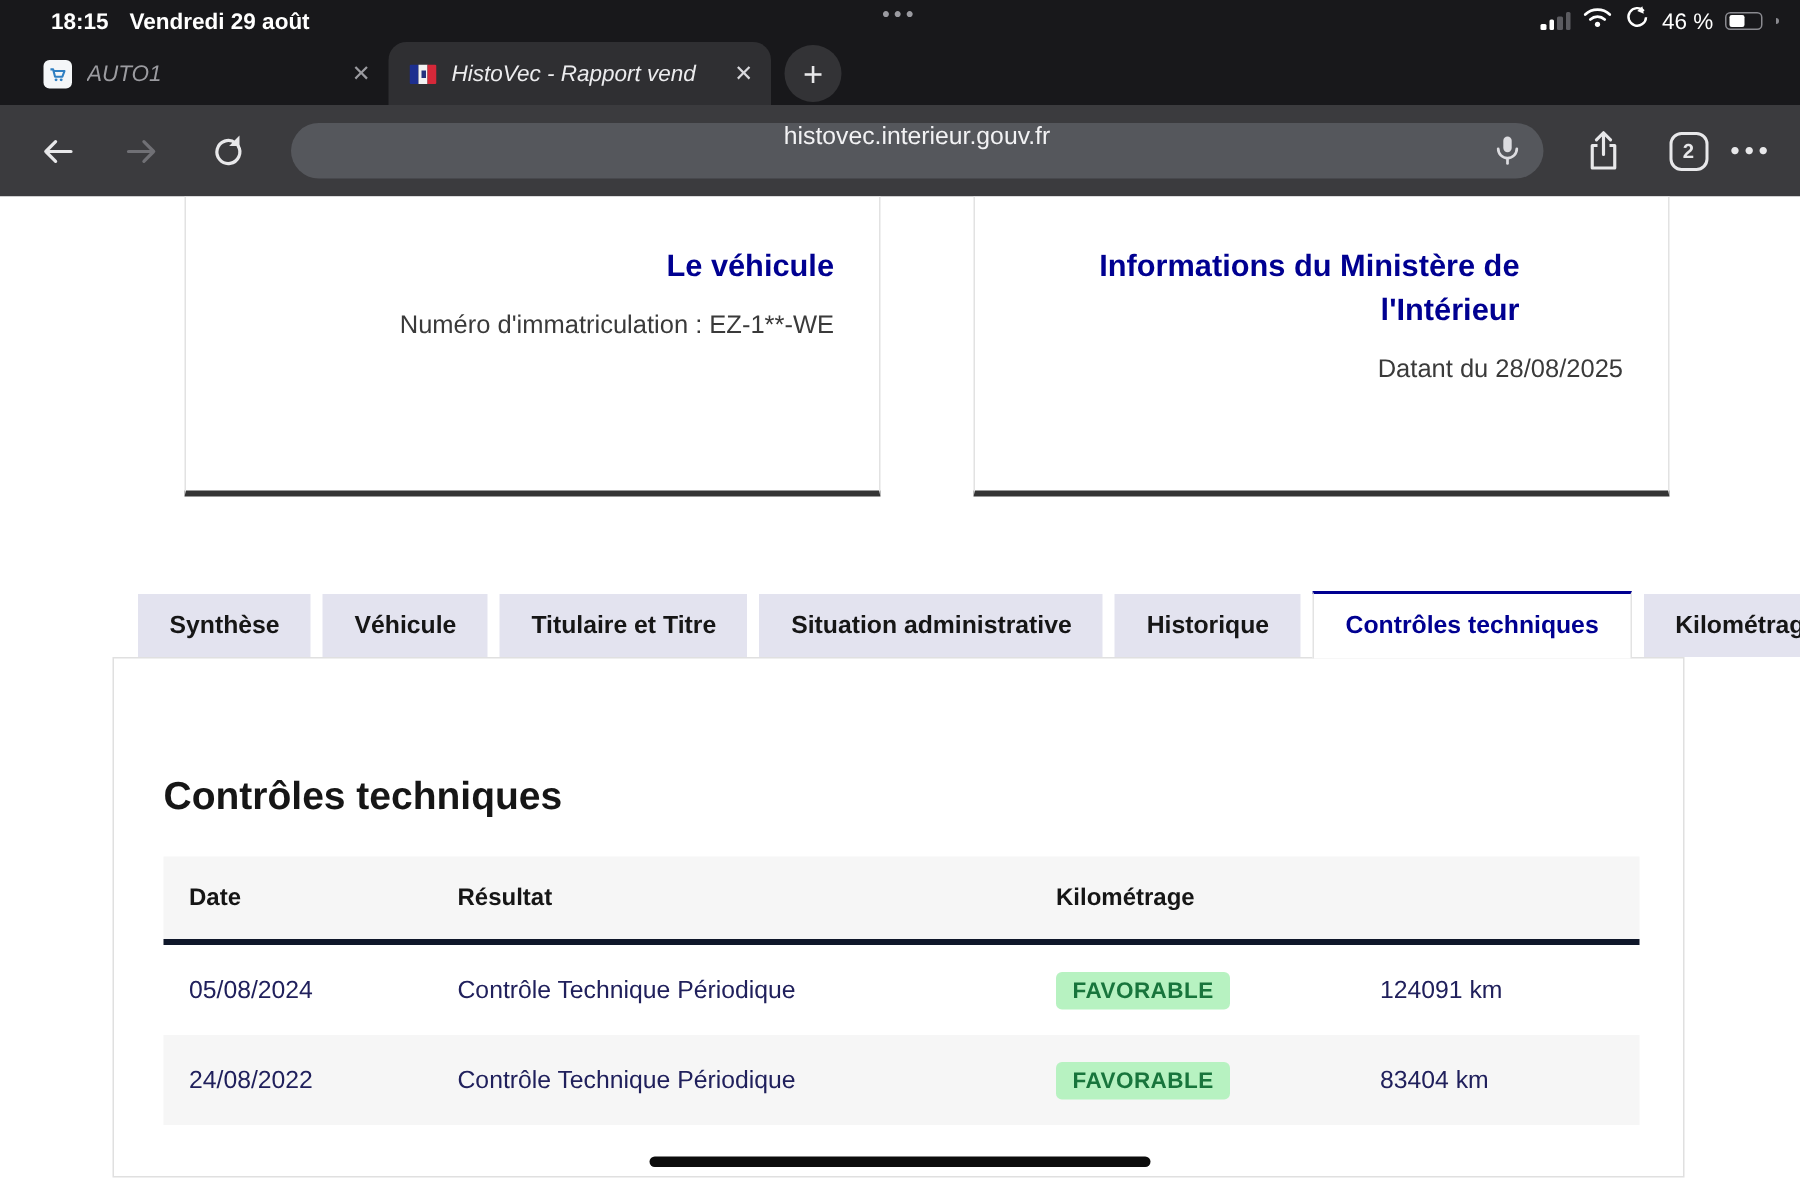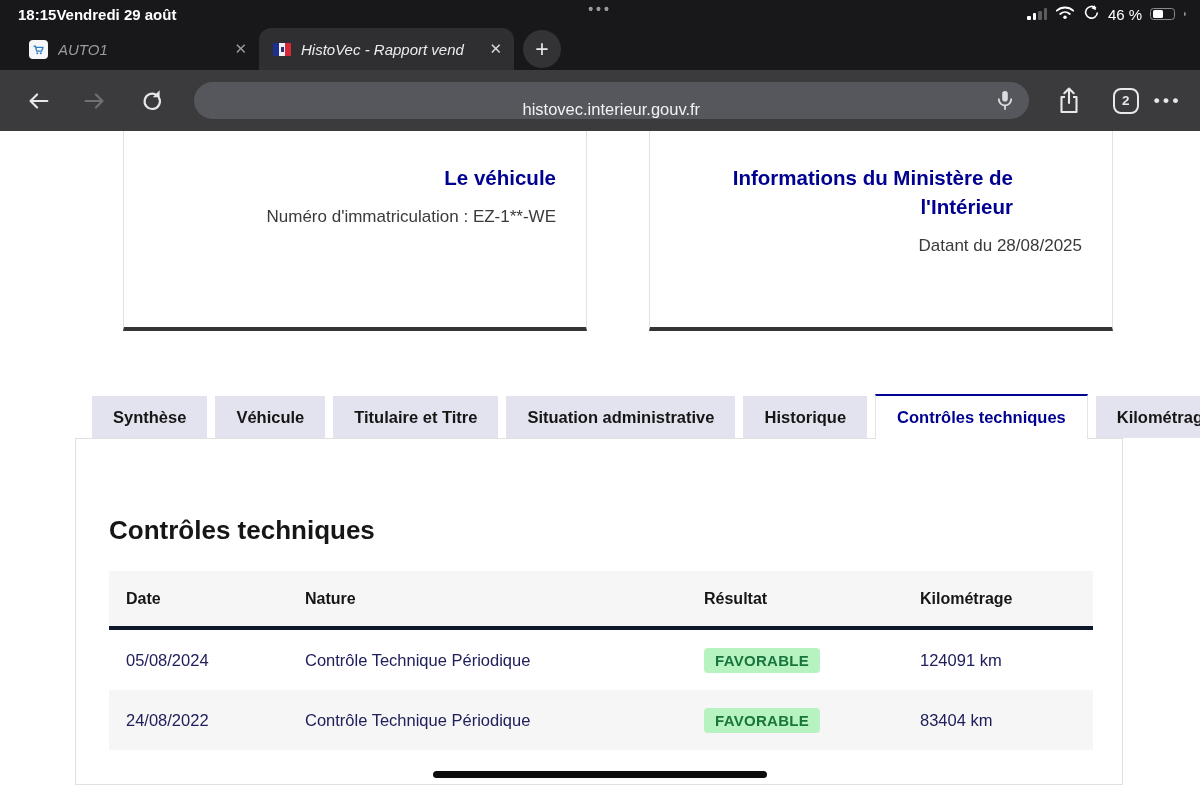--- a/index.html
+++ b/index.html
@@ -3,21 +3,21 @@
 <meta charset="utf-8">
 <style>
   * { margin:0; padding:0; box-sizing:border-box; }
   html,body { width:1200px; height:788px; overflow:hidden;
               font-family:"Liberation Sans", sans-serif; background:#fff; }
   .screen { position:relative; width:1200px; height:788px; background:#fff; overflow:hidden; }
 
   
   .statusbar { position:absolute; top:0; left:0; right:0; height:28px; background:#18181b;
                color:#fff; display:flex; align-items:center; }
-  .sb-left { display:flex; padding-left:18px; font-size:15px; font-weight:600; }
+  .sb-left { display:flex; gap:14px; padding-left:34px; font-size:15px; font-weight:600; }
   .sb-center { position:absolute; left:50%; top:1px; transform:translateX(-50%);
                color:#9a9aa0; font-size:14px; letter-spacing:3px; font-weight:700; }
   .sb-right { margin-left:auto; display:flex; align-items:center; gap:8px; padding-right:14px; }
   .cellbars { display:flex; align-items:flex-end; gap:2px; height:12px; }
   .cellbars i { width:3.5px; border-radius:1px; background:#5b5b60; display:block; }
   .cellbars i:nth-child(1){height:4.5px;background:#fff;}
   .cellbars i:nth-child(2){height:7px;background:#fff;}
   .cellbars i:nth-child(3){height:9.5px;}
   .cellbars i:nth-child(4){height:12px;}
   .sb-batt-text { font-size:15px; font-weight:500; }
@@ -48,21 +48,21 @@
                 font-size:23px; font-weight:300; display:flex; align-items:center; justify-content:center;
                 align-self:center; margin-left:9px; border:none; }
 
   
   .toolbar { position:absolute; top:70px; left:0; right:0; height:61px; background:#3b3b3e;
              display:flex; align-items:center; padding:0 18px; }
   .tb-btn { background:none; border:none; display:flex; align-items:center; justify-content:center;
             width:40px; height:40px; flex:0 0 auto; }
   .tb-btn + .tb-btn { margin-left:17px; }
   .urlbar { flex:1; height:37px; margin:0 20px 0 22px; background:#55575c; border-radius:19px;
-            position:relative; display:flex; align-items:flex-end; justify-content:center; }
+            position:relative; display:flex; align-items:flex-start; justify-content:center; }
   .url-text { color:#f2f2f4; font-size:16.5px; }
   .mic-btn { position:absolute; right:12px; top:6px; background:none; border:none; }
   .tabcount { width:26px; height:26px; border:2.2px solid #e8e8ea; border-radius:8px; color:#e8e8ea;
               font-size:13.5px; font-weight:700; display:flex; align-items:center; justify-content:center;
               background:none; }
   .menu-dots { color:#e8e8ea; font-size:17px; letter-spacing:3.5px; font-weight:700; background:none;
                border:none; padding-left:8px; }
 
   
   .content { position:absolute; top:131px; left:0; right:0; bottom:0; background:#fff; overflow:hidden; }
@@ -223,21 +223,20 @@
         <button class="ptab">Historique</button>
         <button class="ptab active">Contrôles techniques</button>
         <button class="ptab">Kilométrage</button>
       </div>
 
     <div class="panel">
       <h2 class="section-title">Contrôles techniques</h2>
       <div class="cttable">
         <div class="thead">
             <div class="cell">Date</div>
-            <div class="cell">Nature</div>
             <div class="cell">Résultat</div>
             <div class="cell">Kilométrage</div>
           </div>
         <div>
             <div class="trow">
               <div class="cell">05/08/2024</div>
               <div class="cell">Contrôle Technique Périodique</div>
               <div class="cell"><span class="badge">FAVORABLE</span></div>
               <div class="cell">124091 km</div>
             </div>

